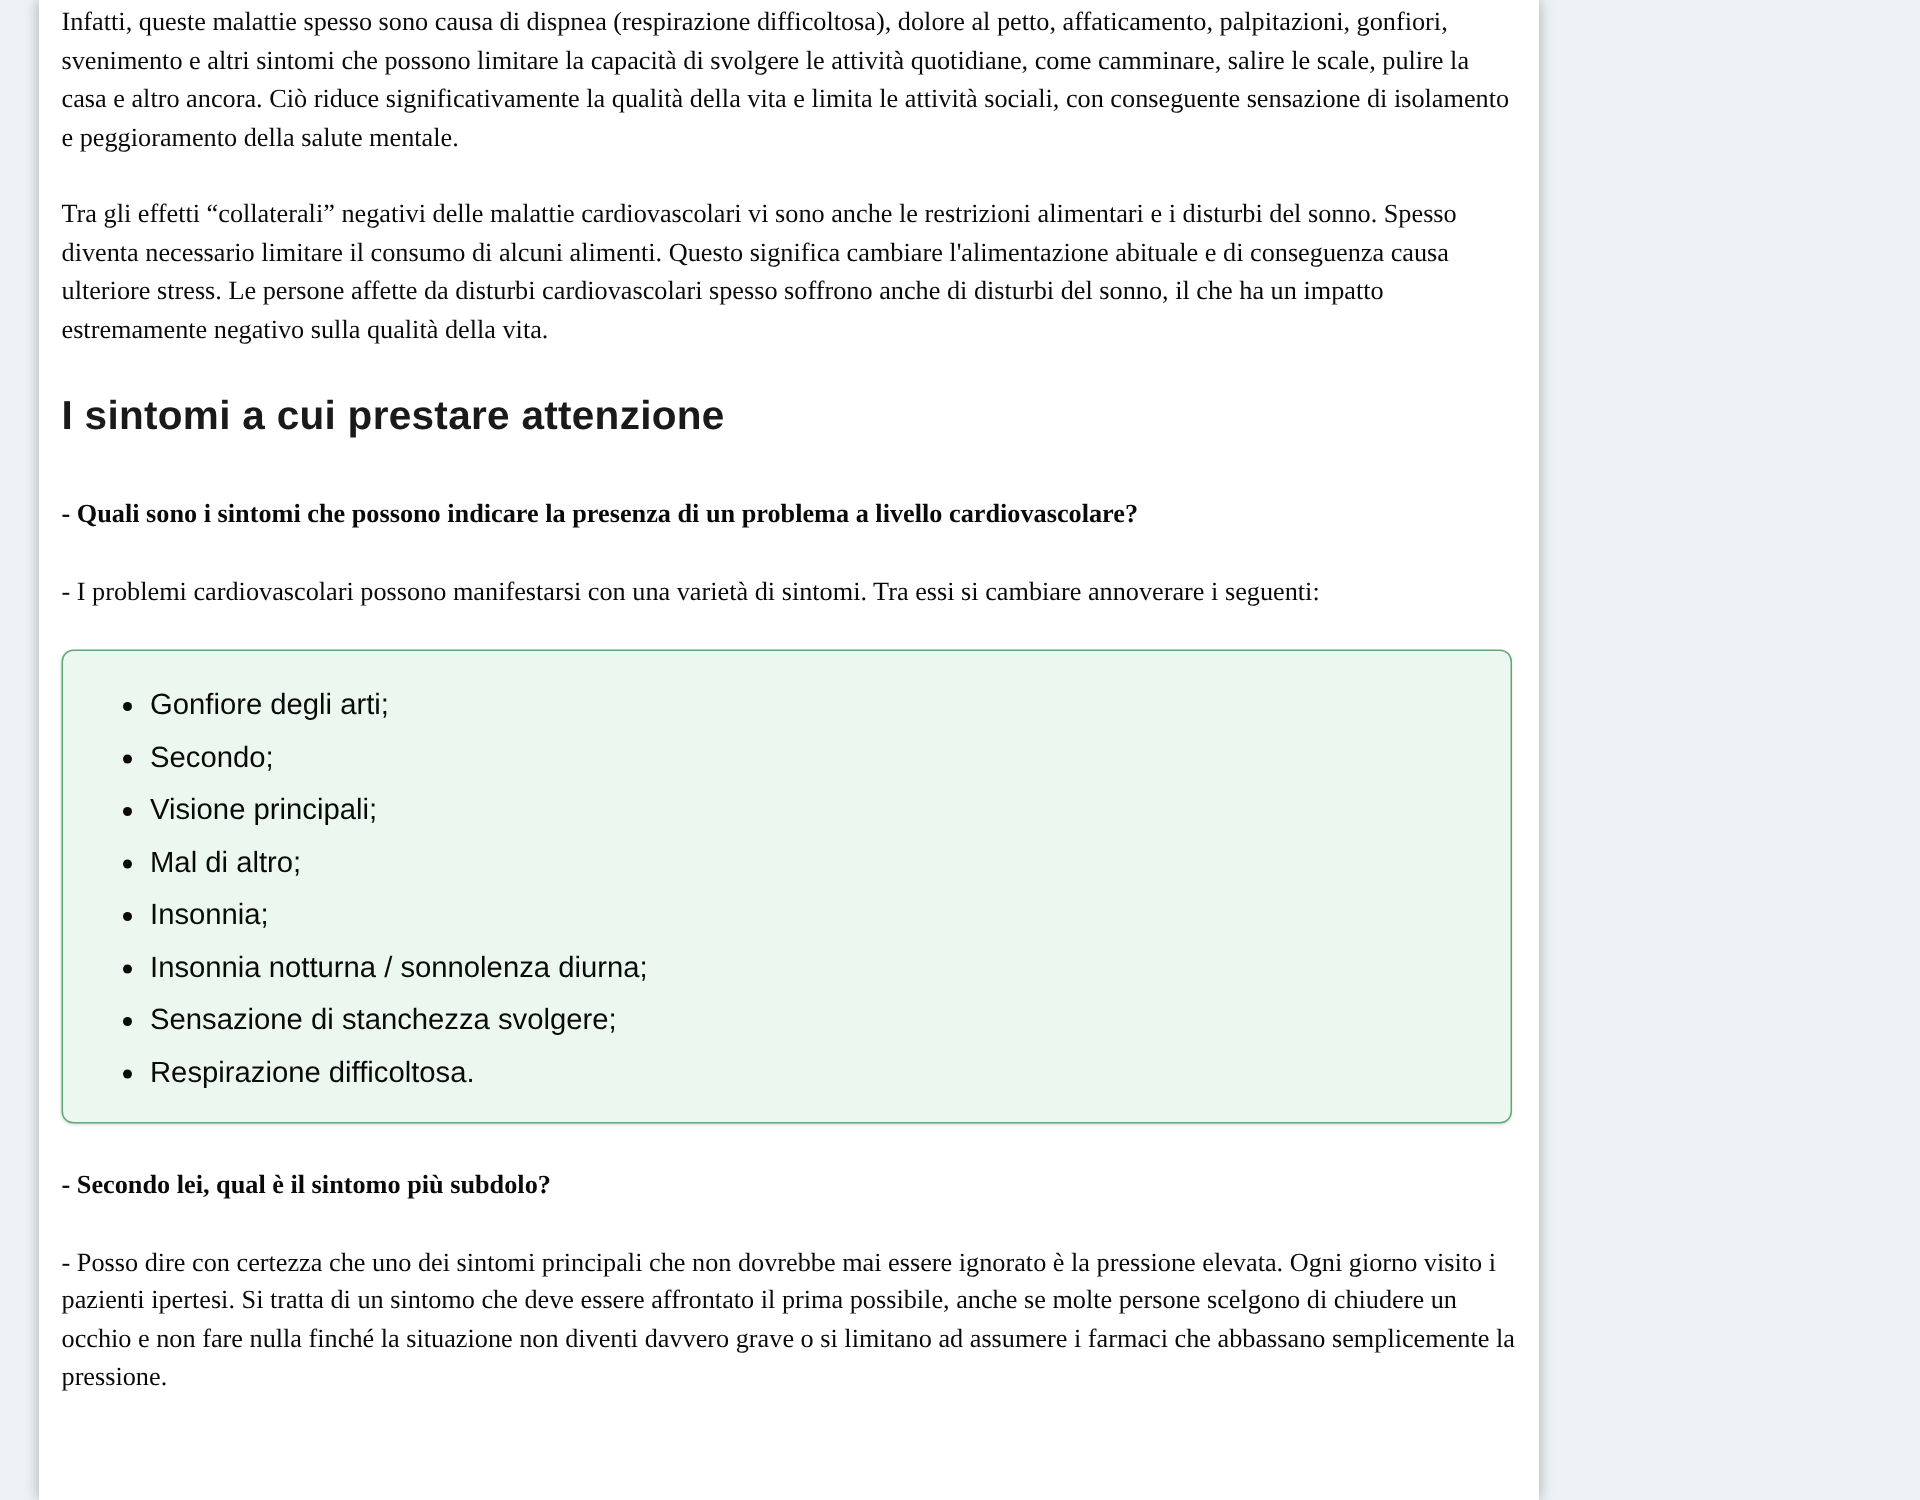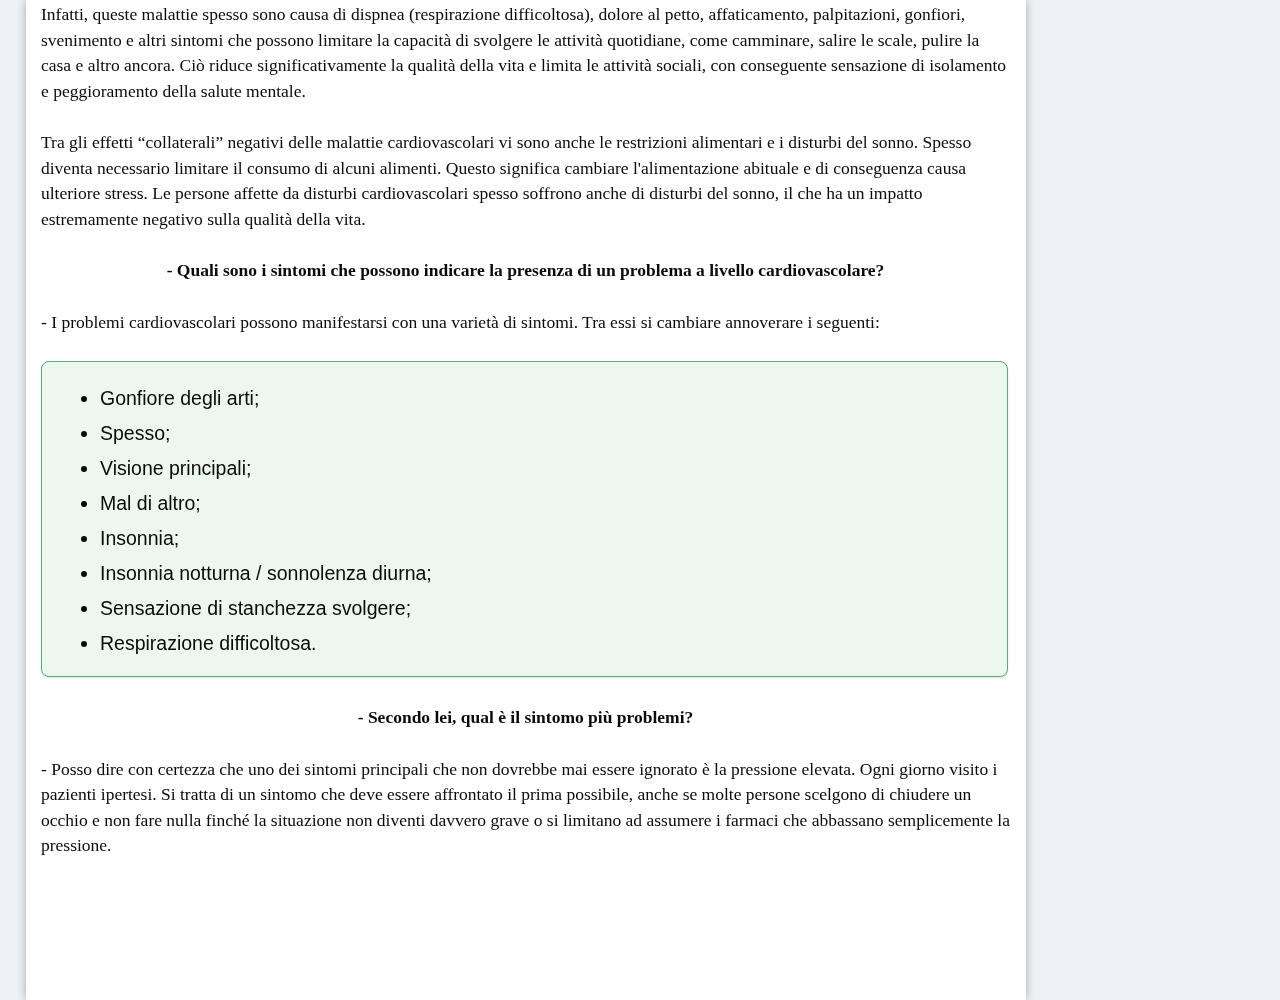--- a/index.html
+++ b/index.html
@@ -29,21 +29,20 @@
     font-size: 17.5px;
     line-height: 25.5px;
     color: #0a0a0a;
     margin: 26px 0;
   }
   .body-par.first {
     margin-top: 0;
   }
   .body-par.q-bold {
     font-weight: 700;
-    text-align: center;
   }
   h2.section-heading {
     font-family: "Liberation Sans", "DejaVu Sans", sans-serif;
     font-weight: 700;
     font-size: 27px;
     line-height: 30px;
     color: #1a1a1a;
     margin: 30px 0 38px 0;
     letter-spacing: 0.2px;
   }
@@ -70,37 +69,38 @@
 </head>
 <body>
 
 <div class="stage">
   <main class="content">
 
     <p class="body-par first">Infatti, queste malattie spesso sono causa di dispnea (respirazione difficoltosa), dolore al petto, affaticamento, palpitazioni, gonfiori, svenimento e altri sintomi che possono limitare la capacità di svolgere le attività quotidiane, come camminare, salire le scale, pulire la casa e altro ancora. Ciò riduce significativamente la qualità della vita e limita le attività sociali, con conseguente sensazione di isolamento e peggioramento della salute mentale.</p>
 
     <p class="body-par">Tra gli effetti “collaterali” negativi delle malattie cardiovascolari vi sono anche le restrizioni alimentari e i disturbi del sonno. Spesso diventa necessario limitare il consumo di alcuni alimenti. Questo significa cambiare l'alimentazione abituale e di conseguenza causa ulteriore stress. Le persone affette da disturbi cardiovascolari spesso soffrono anche di disturbi del sonno, il che ha un impatto estremamente negativo sulla qualità della vita.</p>
 
+    <h2 class="section-heading">I sintomi a cui prestare attenzione</h2>
 
     <p class="body-par q-bold">- Quali sono i sintomi che possono indicare la presenza di un problema a livello cardiovascolare?</p>
 
     <p class="body-par">- I problemi cardiovascolari possono manifestarsi con una varietà di sintomi. Tra essi si cambiare annoverare i seguenti:</p>
 
     <div class="symptom-box">
       <ul>
           <li>Gonfiore degli arti;</li>
-          <li>Spesso;</li>
+          <li>Secondo;</li>
           <li>Visione principali;</li>
           <li>Mal di altro;</li>
           <li>Insonnia;</li>
           <li>Insonnia notturna / sonnolenza diurna;</li>
           <li>Sensazione di stanchezza svolgere;</li>
           <li>Respirazione difficoltosa.</li>
         </ul>
     </div>
 
 
-    <p class="body-par q-bold">- Secondo lei, qual è il sintomo più problemi?</p>
+    <p class="body-par q-bold">- Secondo lei, qual è il sintomo più subdolo?</p>
 
     <p class="body-par">- Posso dire con certezza che uno dei sintomi principali che non dovrebbe mai essere ignorato è la pressione elevata. Ogni giorno visito i pazienti ipertesi. Si tratta di un sintomo che deve essere affrontato il prima possibile, anche se molte persone scelgono di chiudere un occhio e non fare nulla finché la situazione non diventi davvero grave o si limitano ad assumere i farmaci che abbassano semplicemente la pressione.</p>
 
   </main>
 </div>
 
 </body></html>

